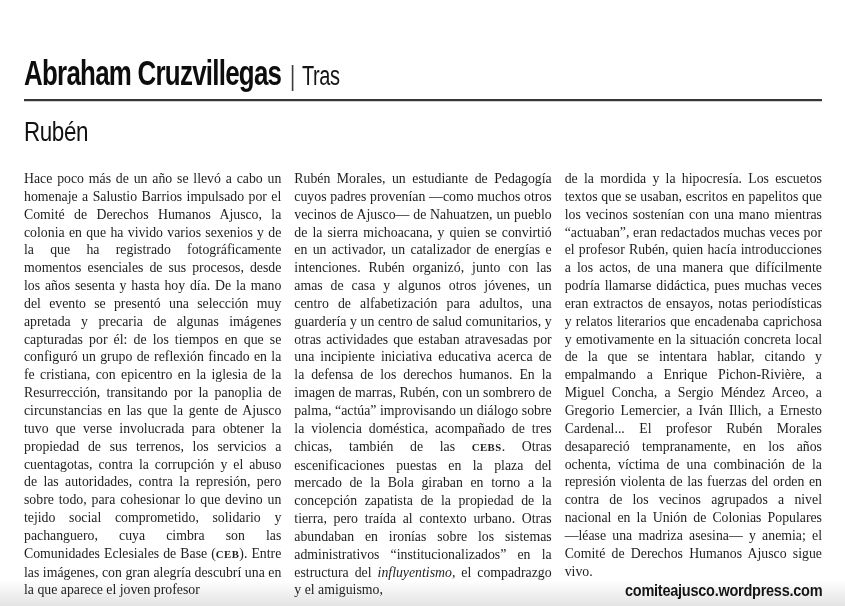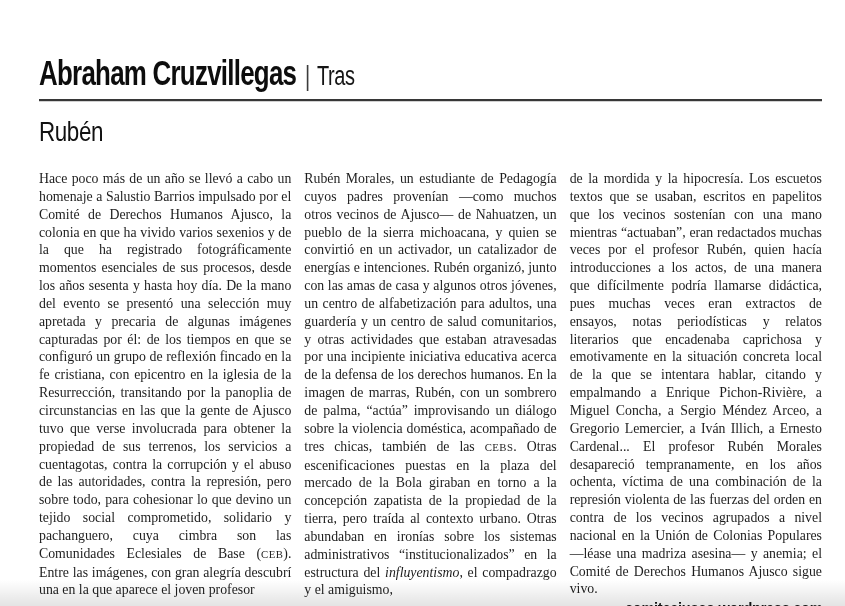--- a/index.html
+++ b/index.html
@@ -22,21 +22,21 @@
     left: 0; right: 0; bottom: 0;
     height: 26px;
     background: linear-gradient(to bottom, rgba(0,0,0,0) 0%, rgba(0,0,0,0.11) 100%);
     pointer-events: none;
   }
 
   .page {
     box-sizing: border-box;
     width: 845px;
     height: 606px;
-    padding: 55px 23px 0 39px;
+    padding: 55px 23px 0 24px;
   }
 
   
   .masthead {
     white-space: nowrap;
     transform: scaleX(0.74);
     transform-origin: 0 50%;
     line-height: 1;
     height: 40px;
     display: flex;
@@ -94,21 +94,21 @@
     width: 258px;
     min-height: 412px;
     font-size: 13.8px;
     line-height: 17.85px;
     text-align: justify;
     hyphens: auto;
     -webkit-hyphens: auto;
     color: #1d1d1d;
   }
   .col .italic { font-style: italic; margin-top: 16px; }
-  .col .smallcaps { font-size: 0.78em; letter-spacing: 0.45px; }
+  .col .smallcaps { font-size: 0.78em; letter-spacing: 0.45px; font-weight: bold; }
 
   .weblink {
     display: block;
     text-align: right;
     font-family: "Liberation Sans", sans-serif;
     font-weight: 700;
     font-size: 16.5px;
     letter-spacing: -0.3px;
     color: #161616;
     margin-top: 2px;

